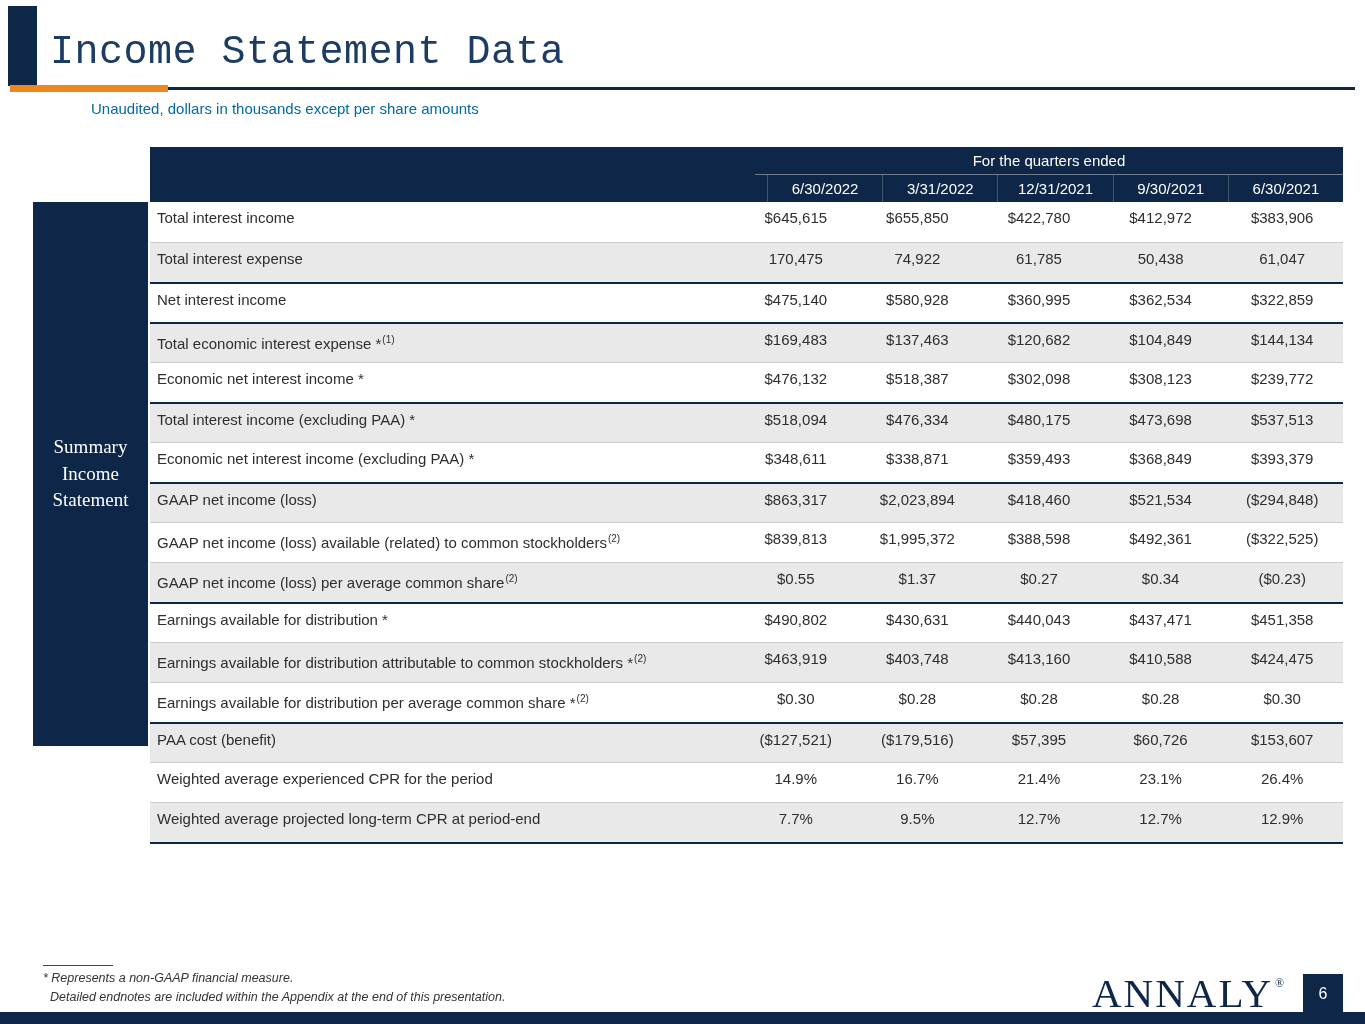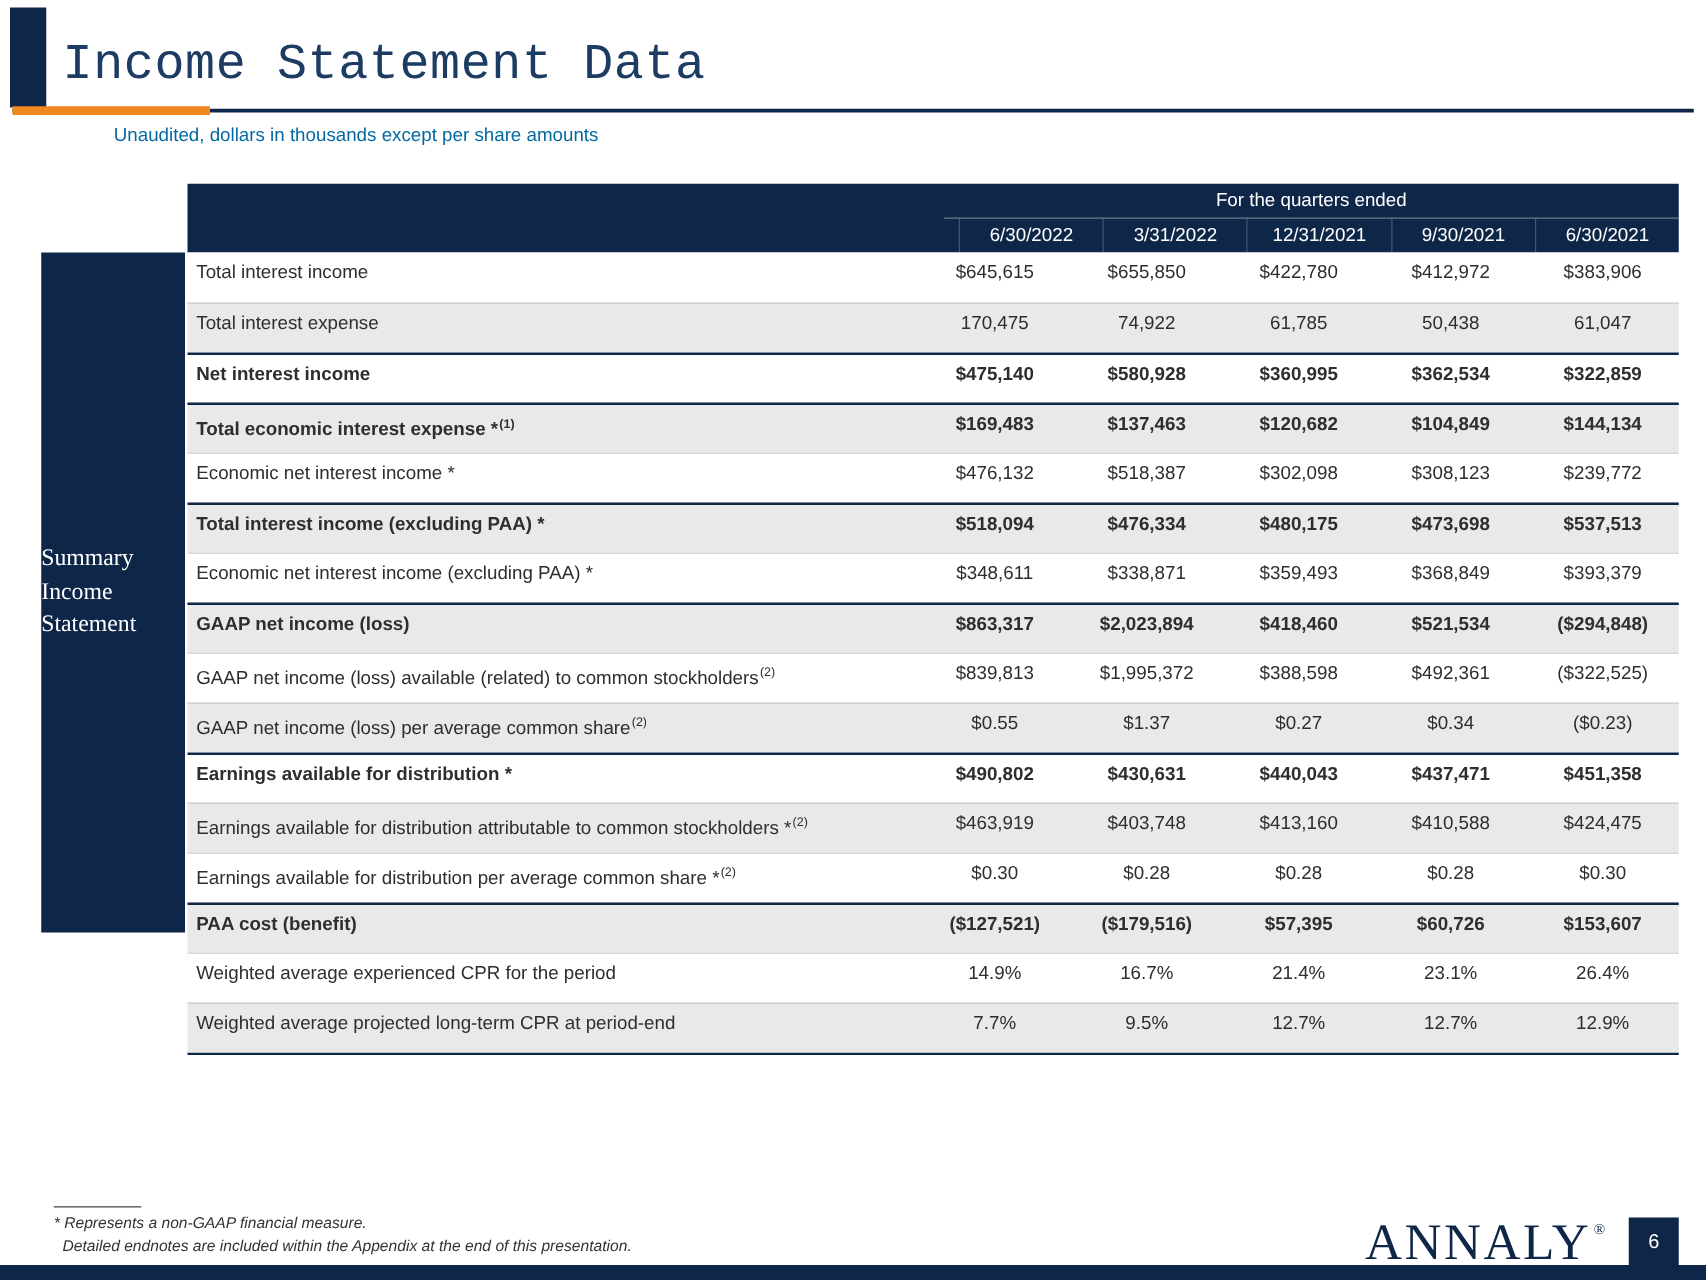--- a/index.html
+++ b/index.html
@@ -18,21 +18,21 @@
   }
   .rule-navy  { position:absolute; left:10px; right:10px; top:87px; height:3px; background:var(--navy,#0e2647); }
   .rule-orange{ position:absolute; left:10px; top:85px; width:158px; height:7px; background:var(--orange,#f0861e); }
   .subtitle   { position:absolute; left:43px; top:100px; font-size:15px; color:#0369a1;margin-left:48px; }
 
   .table-area { position:absolute; left:33px; top:147px; width:1310px; display:flex; align-items:flex-start; }
 
   .side-label {
     width:115px; margin-top:55px; height:544px; background:var(--navy,#0e2647);
     color:#fff; font-family:"Liberation Serif", serif; font-size:19px; line-height:1.42;
-    display:flex; flex-direction:column; justify-content:center; text-align:left;
+    display:flex; flex-direction:column; justify-content:center; text-align:center;
   }
 
   .table { width:1193px; margin-left:2px; }
 
   .thead { background:var(--navy,#0e2647); color:#fff; }
   .thead-top { height:28px; display:flex;padding-left:20px; }
   .thead-dates { height:27px; display:flex;padding-left:32px; }
   .spacer { width:585px; }
   .group-title {
     flex:1; text-align:center; font-size:15px; line-height:27px;
@@ -40,21 +40,21 @@
   }
   .date-cell {
     flex:1; text-align:center; font-size:15px; line-height:27px;
     border-left:1px solid rgba(255,255,255,.22);
   }
 
   .tbody { border-bottom:2px solid var(--navy,#0e2647); }
   .trow { display:flex; height:40px; background:#fff; border-top:1px solid var(--row_line,#cbcbcb); }
   .trow:first-child { border-top:none; }
   .trow:nth-child(even) { background:var(--stripe,#e9e9e9); }
-  .trow.group-start { border-top:2px solid var(--navy,#0e2647);font-weight:bold; }
+  .trow.group-start { border-top:2px solid var(--navy,#0e2647); }
 
   .cell { font-size:15px; color:#2e2e2e; }
   .cell.label { width:585px; padding-left:7px; line-height:32px; white-space:nowrap; overflow:hidden; }
   .cell.val { flex:1; text-align:center; line-height:32px; }
   sup.supn { font-size:10px; margin-left:1px; }
 
   .foot-rule { position:absolute; left:43px; top:965px; width:70px; border-top:1.5px solid #444; }
   .foot { position:absolute; font-style:italic; font-size:12.5px; color:#333;text-align:center; }
   .foot1 { left:43px; top:971px; }
   .foot2 { left:50px; top:990px; }

